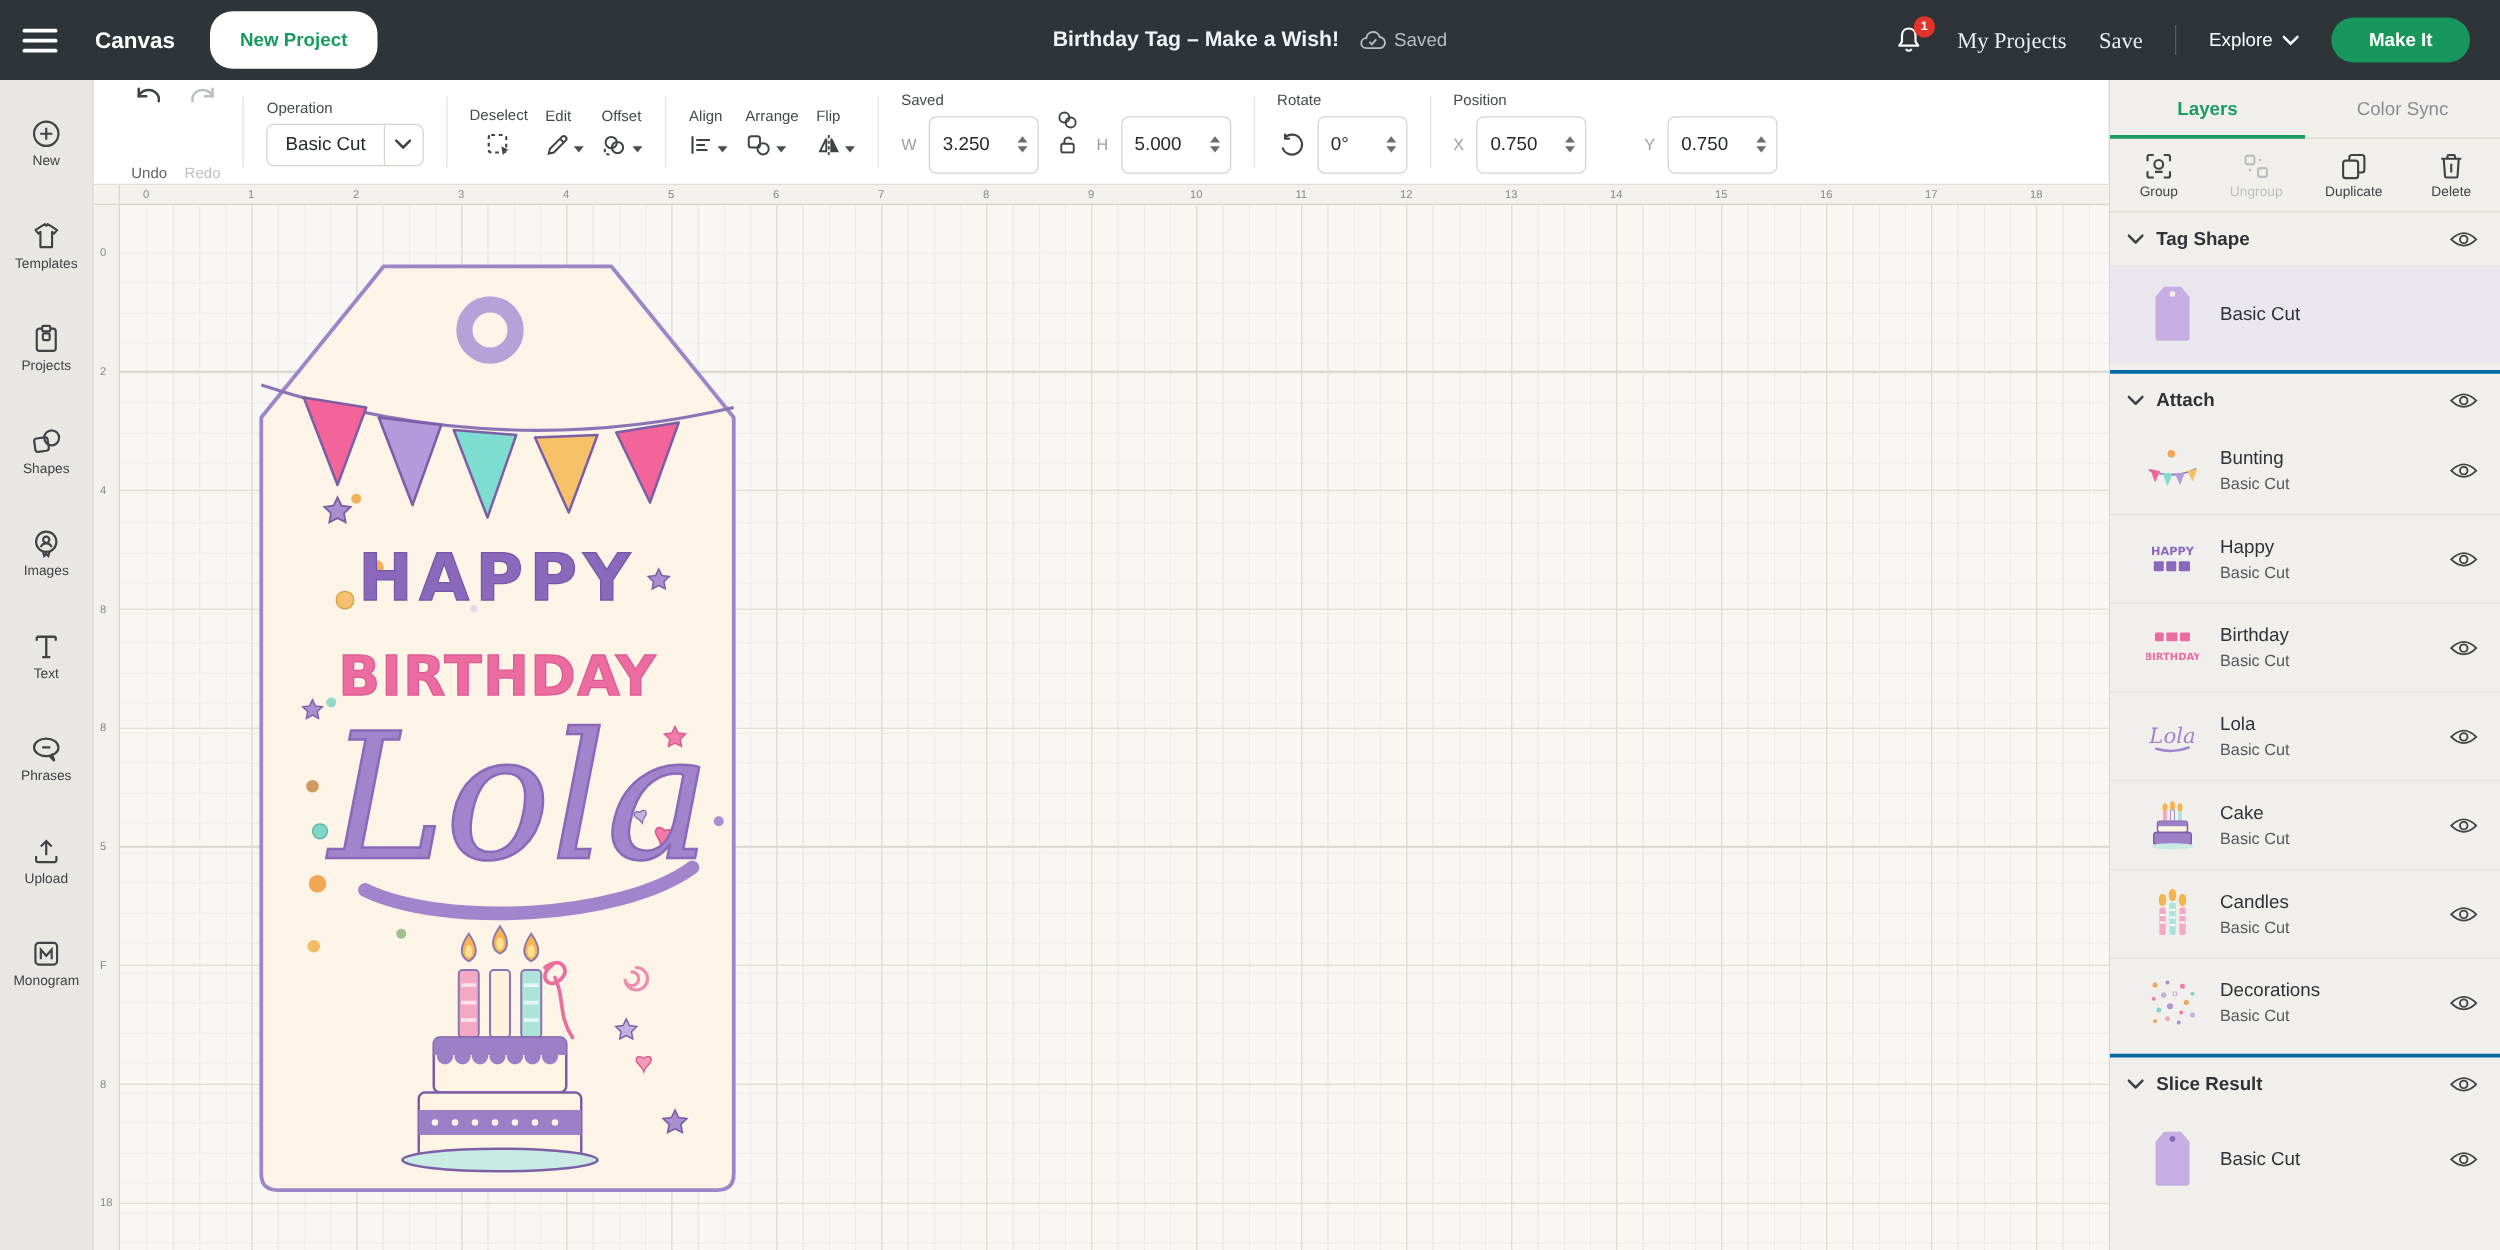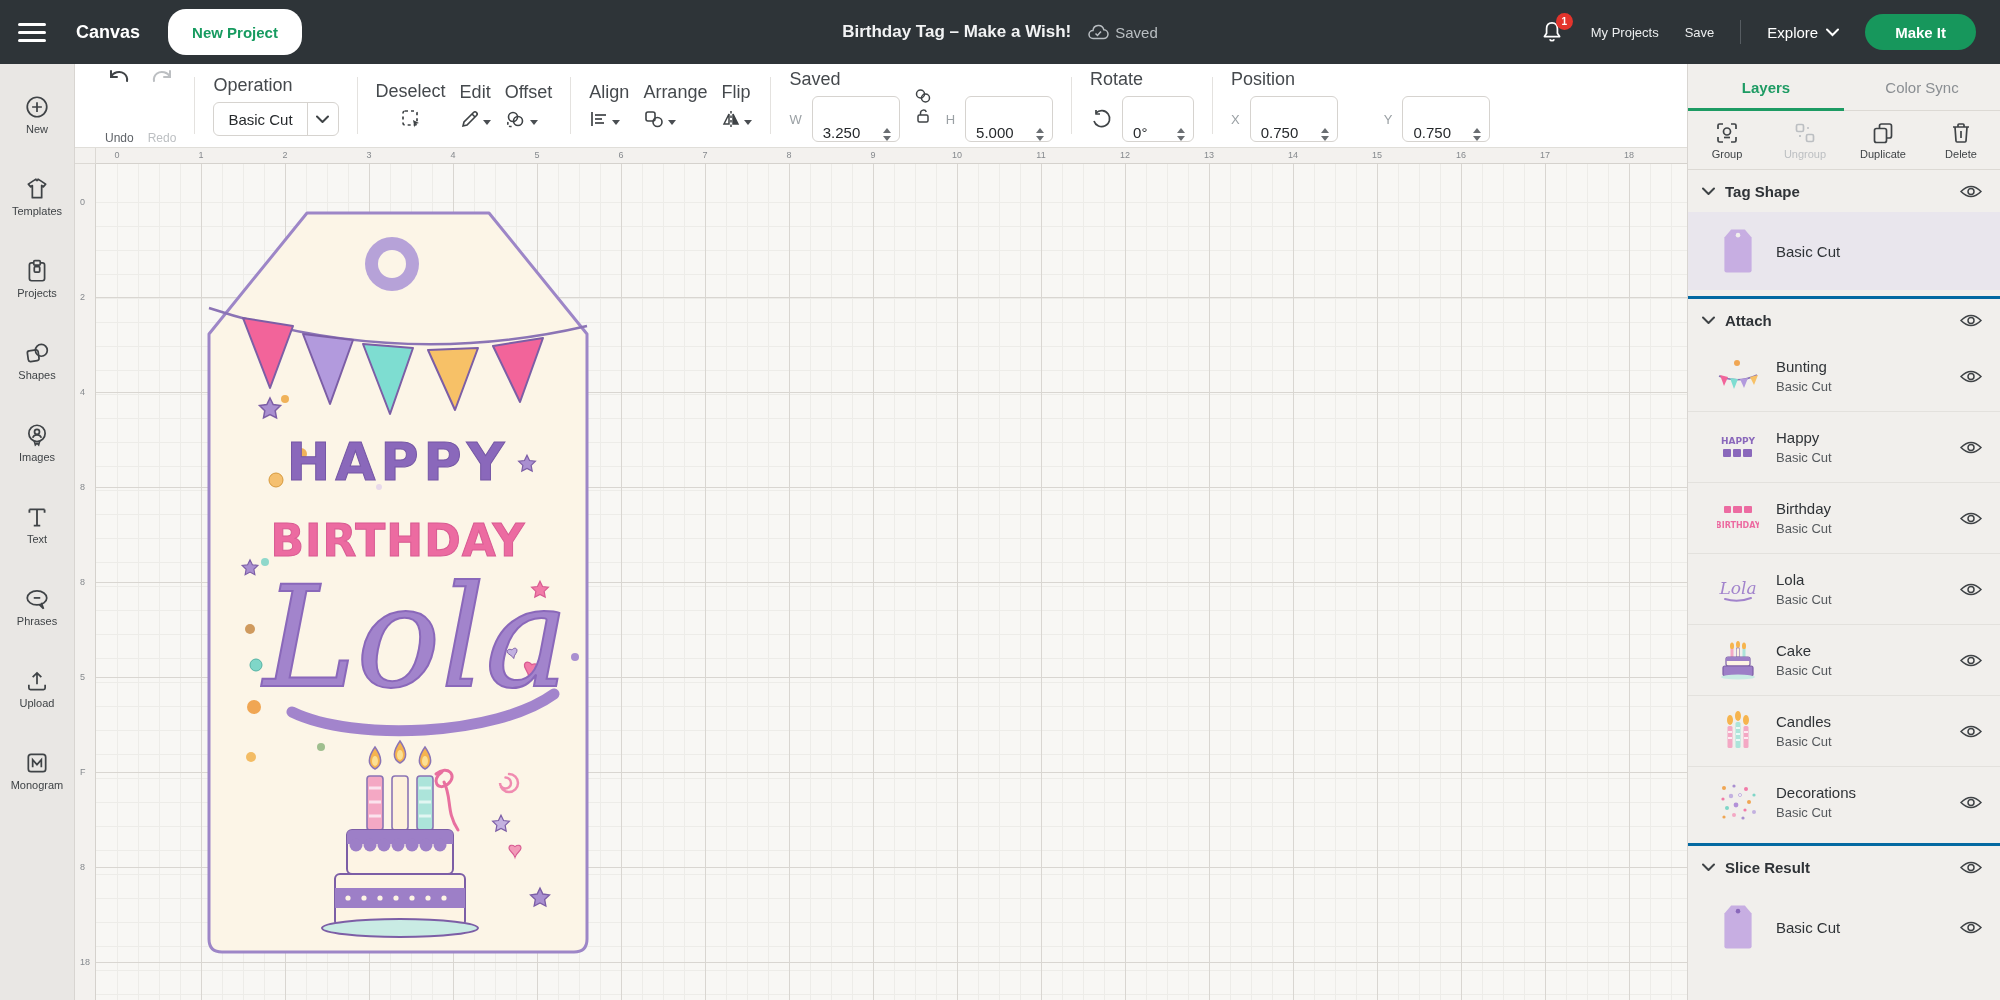--- a/index.html
+++ b/index.html
@@ -16,21 +16,21 @@
               height:46px;padding:0 24px;border-radius:18px;cursor:pointer;}
   .tb-center{position:absolute;left:0;right:0;top:0;height:64px;display:flex;align-items:center;
              justify-content:center;pointer-events:none;}
   .tb-title{font-size:17px;font-weight:bold;color:#f2f3f4;}
   .tb-saved{display:flex;align-items:center;gap:6px;margin-left:16px;color:#b9bec2;font-size:15px;}
   .tb-right{margin-left:auto;display:flex;align-items:center;gap:26px;padding-right:24px;}
   .bell{position:relative;width:26px;height:26px;cursor:pointer;}
   .badge{position:absolute;top:-6px;right:-8px;min-width:17px;height:17px;border-radius:9px;
          background:#e3342c;color:#fff;font-size:10px;font-weight:bold;display:flex;
          align-items:center;justify-content:center;padding:0 3px;box-sizing:border-box;}
-  .tb-link{font-size:13px;color:#eceeef;cursor:pointer;}
+  .tb-link{font-size:18px;color:#eceeef;cursor:pointer;font-family:Liberation Serif, serif;}
   .tb-divider{width:1px;height:24px;background:#565c61;}
   .tb-explore{display:flex;align-items:center;gap:8px;font-size:15px;cursor:pointer;}
   .pill-green{background:#17975c;color:#fff;font-weight:bold;font-size:15px;border:none;
               height:36px;padding:0 30px;border-radius:18px;cursor:pointer;}
 
   
   .main{display:flex;height:936px;}
 
   
   .sidebar{width:75px;background:#e9e7e4;border-right:1px solid #d8d5d1;box-sizing:border-box;
@@ -46,31 +46,31 @@
   
   .toolbar{height:84px;background:#fff;border-bottom:1px solid #e0ded9;box-sizing:border-box;
            display:flex;align-items:stretch;padding-left:14px;}
   .tgroup{display:flex;align-items:center;gap:14px;padding:0 16px;}
   .tsep{width:1px;background:#e4e2df;margin:13px 2px;}
   .tcol{display:flex;flex-direction:column;align-items:center;justify-content:center;gap:4px;cursor:pointer;}
   .tcol .tlab{font-size:12px;color:#5f6368;margin-top:42px;}
   .tcol.disabled svg{stroke:#bcbfc2;}
   .tcol.disabled .tlab{color:#bcbfc2;text-align:right;}
   .tsection{display:flex;flex-direction:column;justify-content:center;gap:6px;}
-  .tsection .shead{font-size:18px;color:#45494d;}
+  .tsection .shead{font-size:12px;color:#45494d;}
   .controls{display:flex;align-items:center;gap:10px;}
   .dropdown{display:flex;align-items:center;border:1px solid #d6d3cf;border-radius:6px;height:32px;
             background:#fff;cursor:pointer;overflow:hidden;}
   .dropdown .dd-val{padding:0 14px;font-size:15px;color:#26292c;}
   .dropdown .dd-chev{width:30px;height:32px;border-left:1px solid #d6d3cf;display:flex;
                      align-items:center;justify-content:center;}
   .iconbtn{display:flex;align-items:flex-end;gap:3px;cursor:pointer;}
   .caret{width:0;height:0;border-left:4px solid transparent;border-right:4px solid transparent;
          border-top:5px solid #4a4e52;margin-bottom:4px;}
-  .ninput{display:flex;align-items:flex-end;border:1px solid #d6d3cf;border-radius:6px;height:46px;
+  .ninput{display:flex;align-items:center;border:1px solid #d6d3cf;border-radius:6px;height:46px;
           width:88px;background:#fff;box-sizing:border-box;cursor:text;}
   .ninput .nval{flex:1;padding-left:10px;font-size:15px;color:#26292c;}
   .stepper{display:flex;flex-direction:column;gap:3px;padding-right:8px;}
   .stepper i{display:block;width:0;height:0;border-left:4px solid transparent;border-right:4px solid transparent;}
   .stepper .up{border-bottom:5px solid #6a6e72;}
   .stepper .dn{border-top:5px solid #6a6e72;}
   .dimlab{font-size:13px;color:#9aa0a4;}
   .lockcol{display:flex;flex-direction:column;align-items:center;gap:4px;justify-content:center;}
 
   

